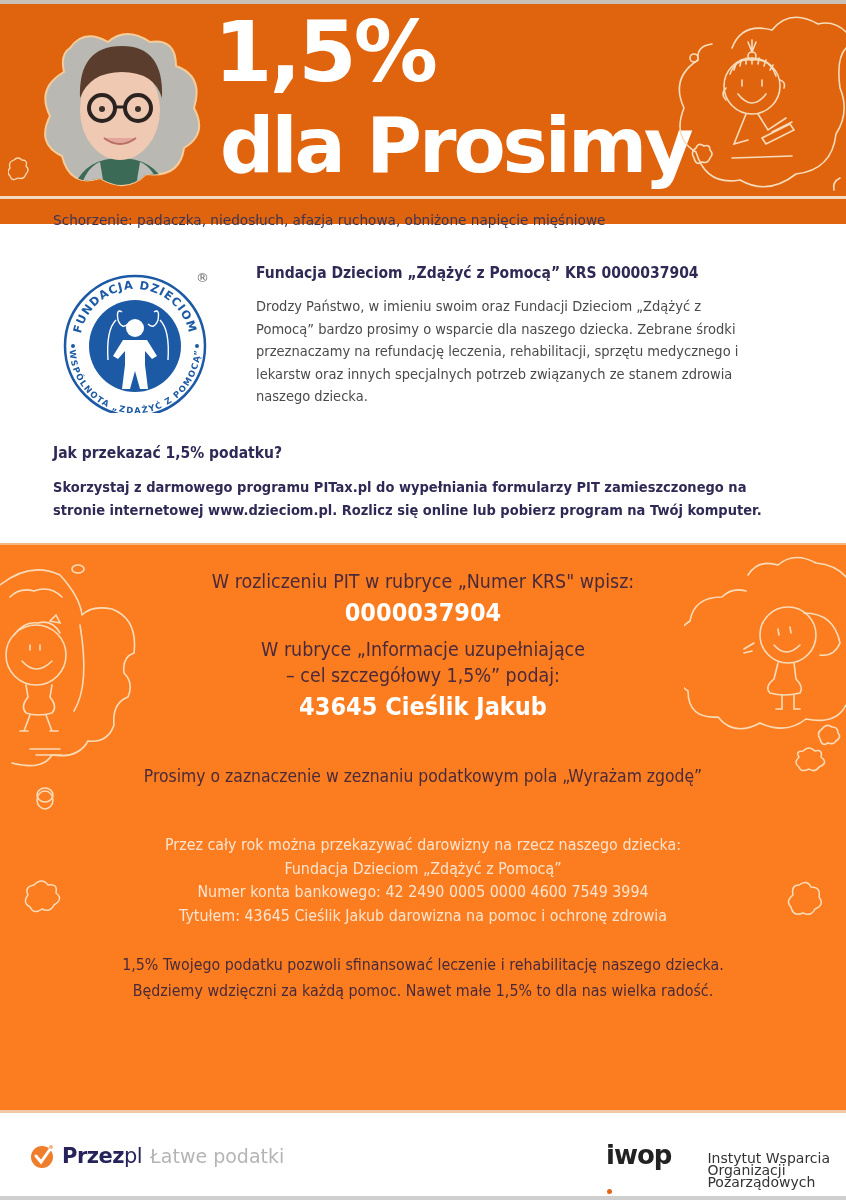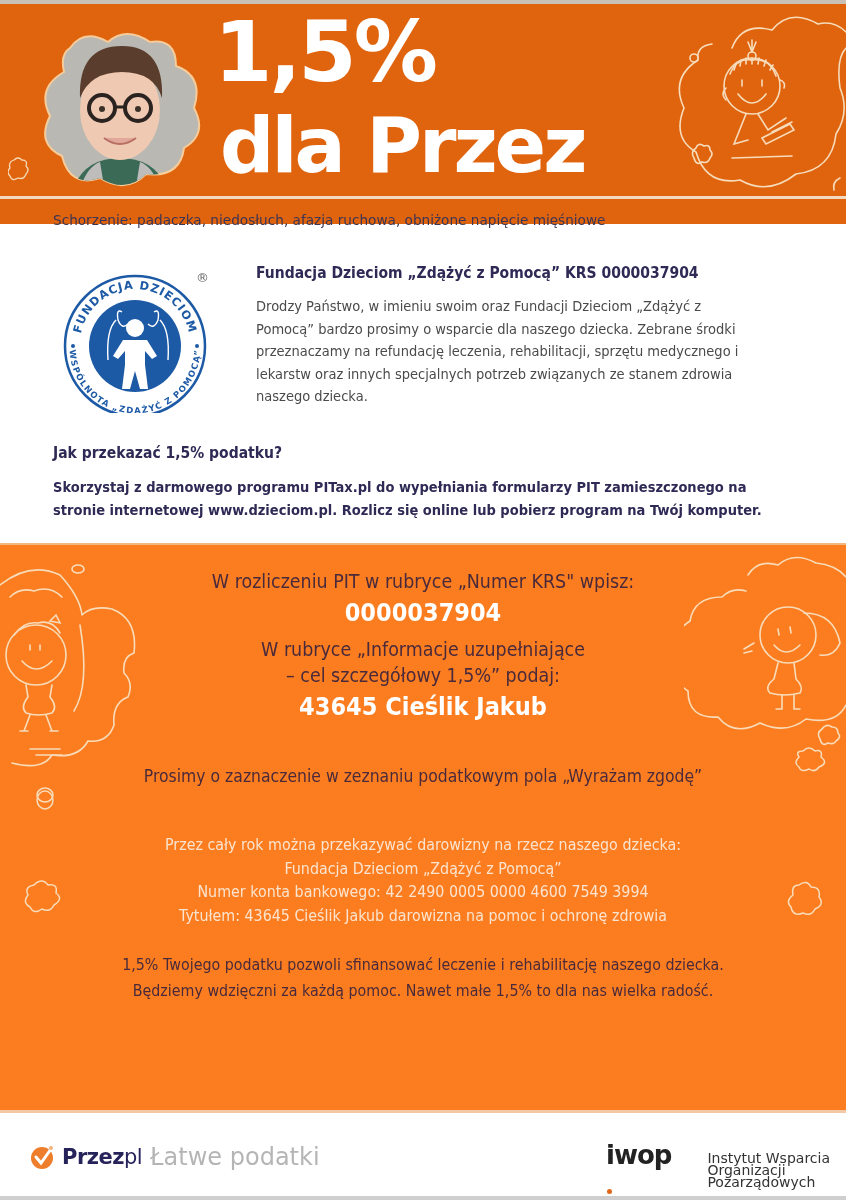--- a/index.html
+++ b/index.html
@@ -37,21 +37,21 @@
   .goal-code { top: 692px; font-size: 25px; font-weight: bold; color: #ffffff; transform: scaleX(0.9); }
   .consent { top: 766px; font-size: 17px; color: #4a2a3a; transform: scaleX(0.92); }
   .donate { top: 834px; font-size: 15.5px; line-height: 23.5px; color: #fbe4cf; transform: scaleX(0.92); }
   .closing { top: 952px; font-size: 15.5px; line-height: 26px; color: #4a2a3a; transform: scaleX(0.92); }
 
   .footer { position: absolute; left: 0; top: 1113px; width: 846px; height: 85px; background: #ffffff; }
   .footer-bottom { position:absolute; left:0; top:1196px; width:846px; height:4px; background:#cfcfcf; }
   .pitax { position: absolute; left: 30px; top: 1143px; display: flex; align-items: center; gap: 6px; }
   .pitax-brand { font-weight: bold; font-size: 21px; color: #26225a; letter-spacing: -0.5px; }
   .pitax-brand .pl { font-weight: normal; }
-  .pitax-tag { font-size: 24px; color: #b5b5b5; margin-left: 2px; }
+  .pitax-tag { font-size: 19px; color: #b5b5b5; margin-left: 2px; }
 
   .iwop { position: absolute; left: 606px; top: 1140px; display: flex; align-items: center; gap: 12px; }
   .iwop-word { font-size: 26px; font-weight: bold; color: #222; letter-spacing: -1px; position: relative; }
   .iwop-dot { display: inline-block; width: 5px; height: 5px; background: #e4651a; border-radius: 50%; margin-left: 1px; }
   .iwop-text { font-size: 14px; line-height: 12px; color: #333; margin-left: 24px; }
 </style>
 </head>
 <body>
 
 <div class="top-strip"></div>
@@ -85,21 +85,21 @@
         <line x1="85" y1="79" x2="95" y2="79" stroke="#2a2320" stroke-width="3"></line>
         <circle cx="72" cy="81" r="3" fill="#3a3028"></circle>
         <circle cx="108" cy="81" r="3" fill="#3a3028"></circle>
 
         <path d="M74 110 q16 12 32 0" fill="#e2a79a" stroke="#b86f64" stroke-width="2"></path>
       </g>
     </svg>
   </div>
 
   <div class="headline-1">1,5%</div>
-  <div class="headline-2">dla Przez</div>
+  <div class="headline-2">dla Prosimy</div>
 
   <svg class="doodle" style="left:672px;top:4px" width="174" height="190" viewBox="0 0 174 190">
     <g fill="none" stroke="#f6dcbb" stroke-width="1.6" stroke-linecap="round">
       <circle cx="22" cy="50" r="4"></circle>
       <path d="M60 40 q10 -26 40 -18 q18 -22 46 -6 q16 -4 28 8 M174 40 q-10 10 -6 40 q10 24 -4 46 q-4 36 -40 40 q-28 22 -56 6 q-34 6 -44 -28 q-24 -14 -12 -44 q-14 -30 14 -48 q-2 -14 14 -16"></path>
       <circle cx="80" cy="78" r="28"></circle>
       <path d="M58 66 q6 -16 22 -14 q18 -2 24 16"></path>
       <path d="M62 62 l2 -6 M68 58 l1 -6 M74 56 l0 -6 M80 56 l0 -6 M86 56 l1 -6 M92 58 l2 -6 M98 62 l3 -5"></path>
       <circle cx="80" cy="48" r="4"></circle>
       <path d="M80 44 l-4 -10 M80 44 l0 -12 M80 44 l4 -10"></path>

